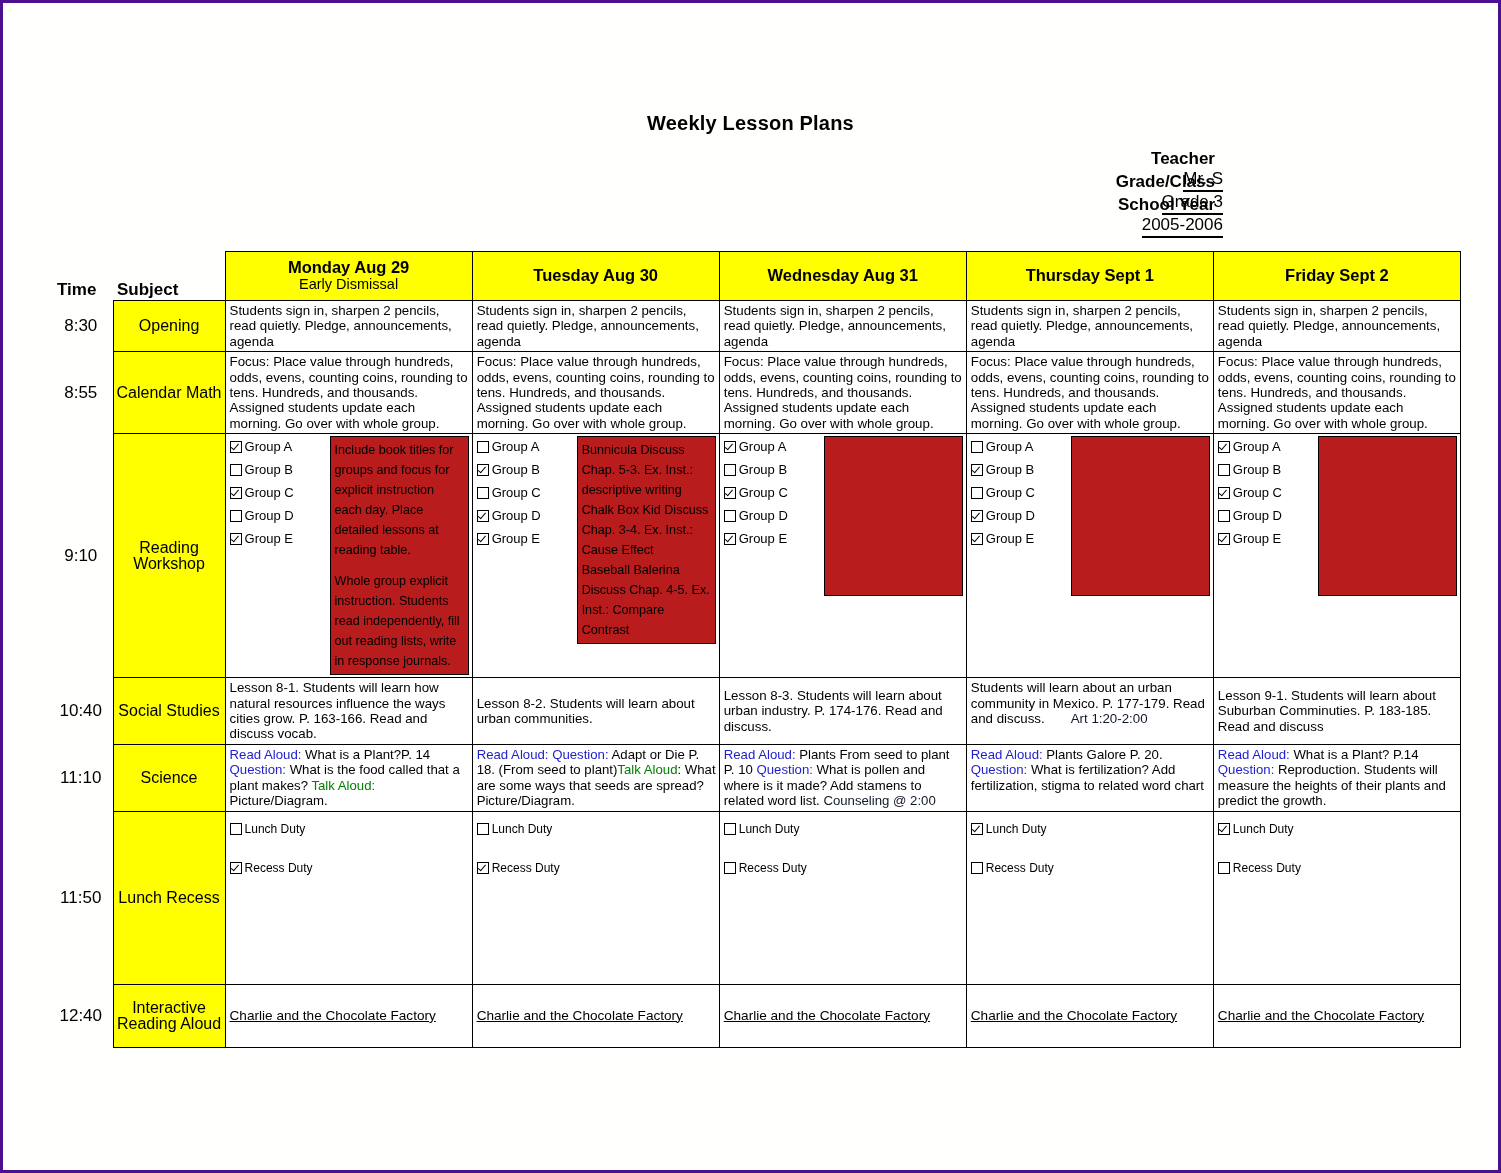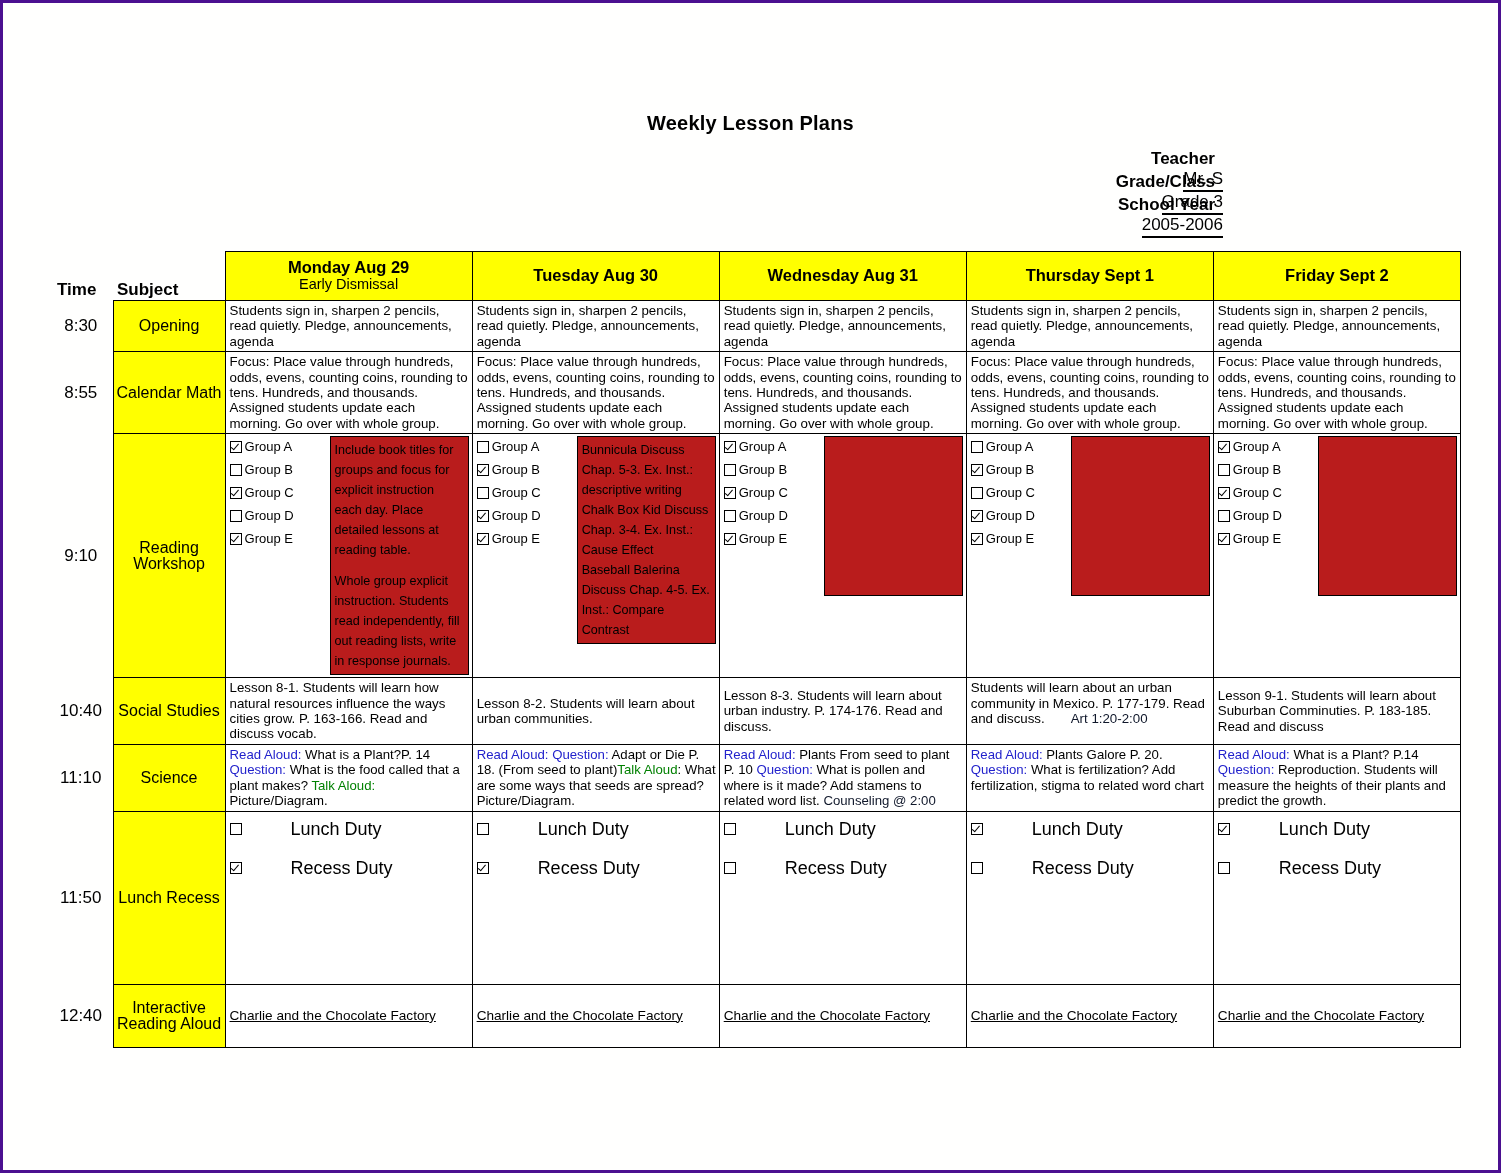--- a/index.html
+++ b/index.html
@@ -180,25 +180,24 @@
     height: 6.5px;
     border: solid #000;
     border-width: 0 1.4px 1.4px 0;
     transform: rotate(40deg);
   }
 
   
   .duty-line {
     display: flex;
     align-items: flex-start;
-    font-size: 18px;
+    font-size: 12px;
     line-height: 15px;
     margin-bottom: 24px;
     white-space: nowrap;
-    gap: 46px;
   }
   .duty-line:last-child { margin-bottom: 0; }
   .duty-pad { padding-top: 8px; }
 
   .lunch-row td.daycell { height: 168px; }
   .read-row td.daycell { height: 172px; }
   .ira-row td.daycell { vertical-align: middle !important; }
   .ira-title { text-decoration: underline; font-size: 13.6px; }
   .sci-cell { font-size: 13.2px; line-height: 15.6px; }
 </style>

